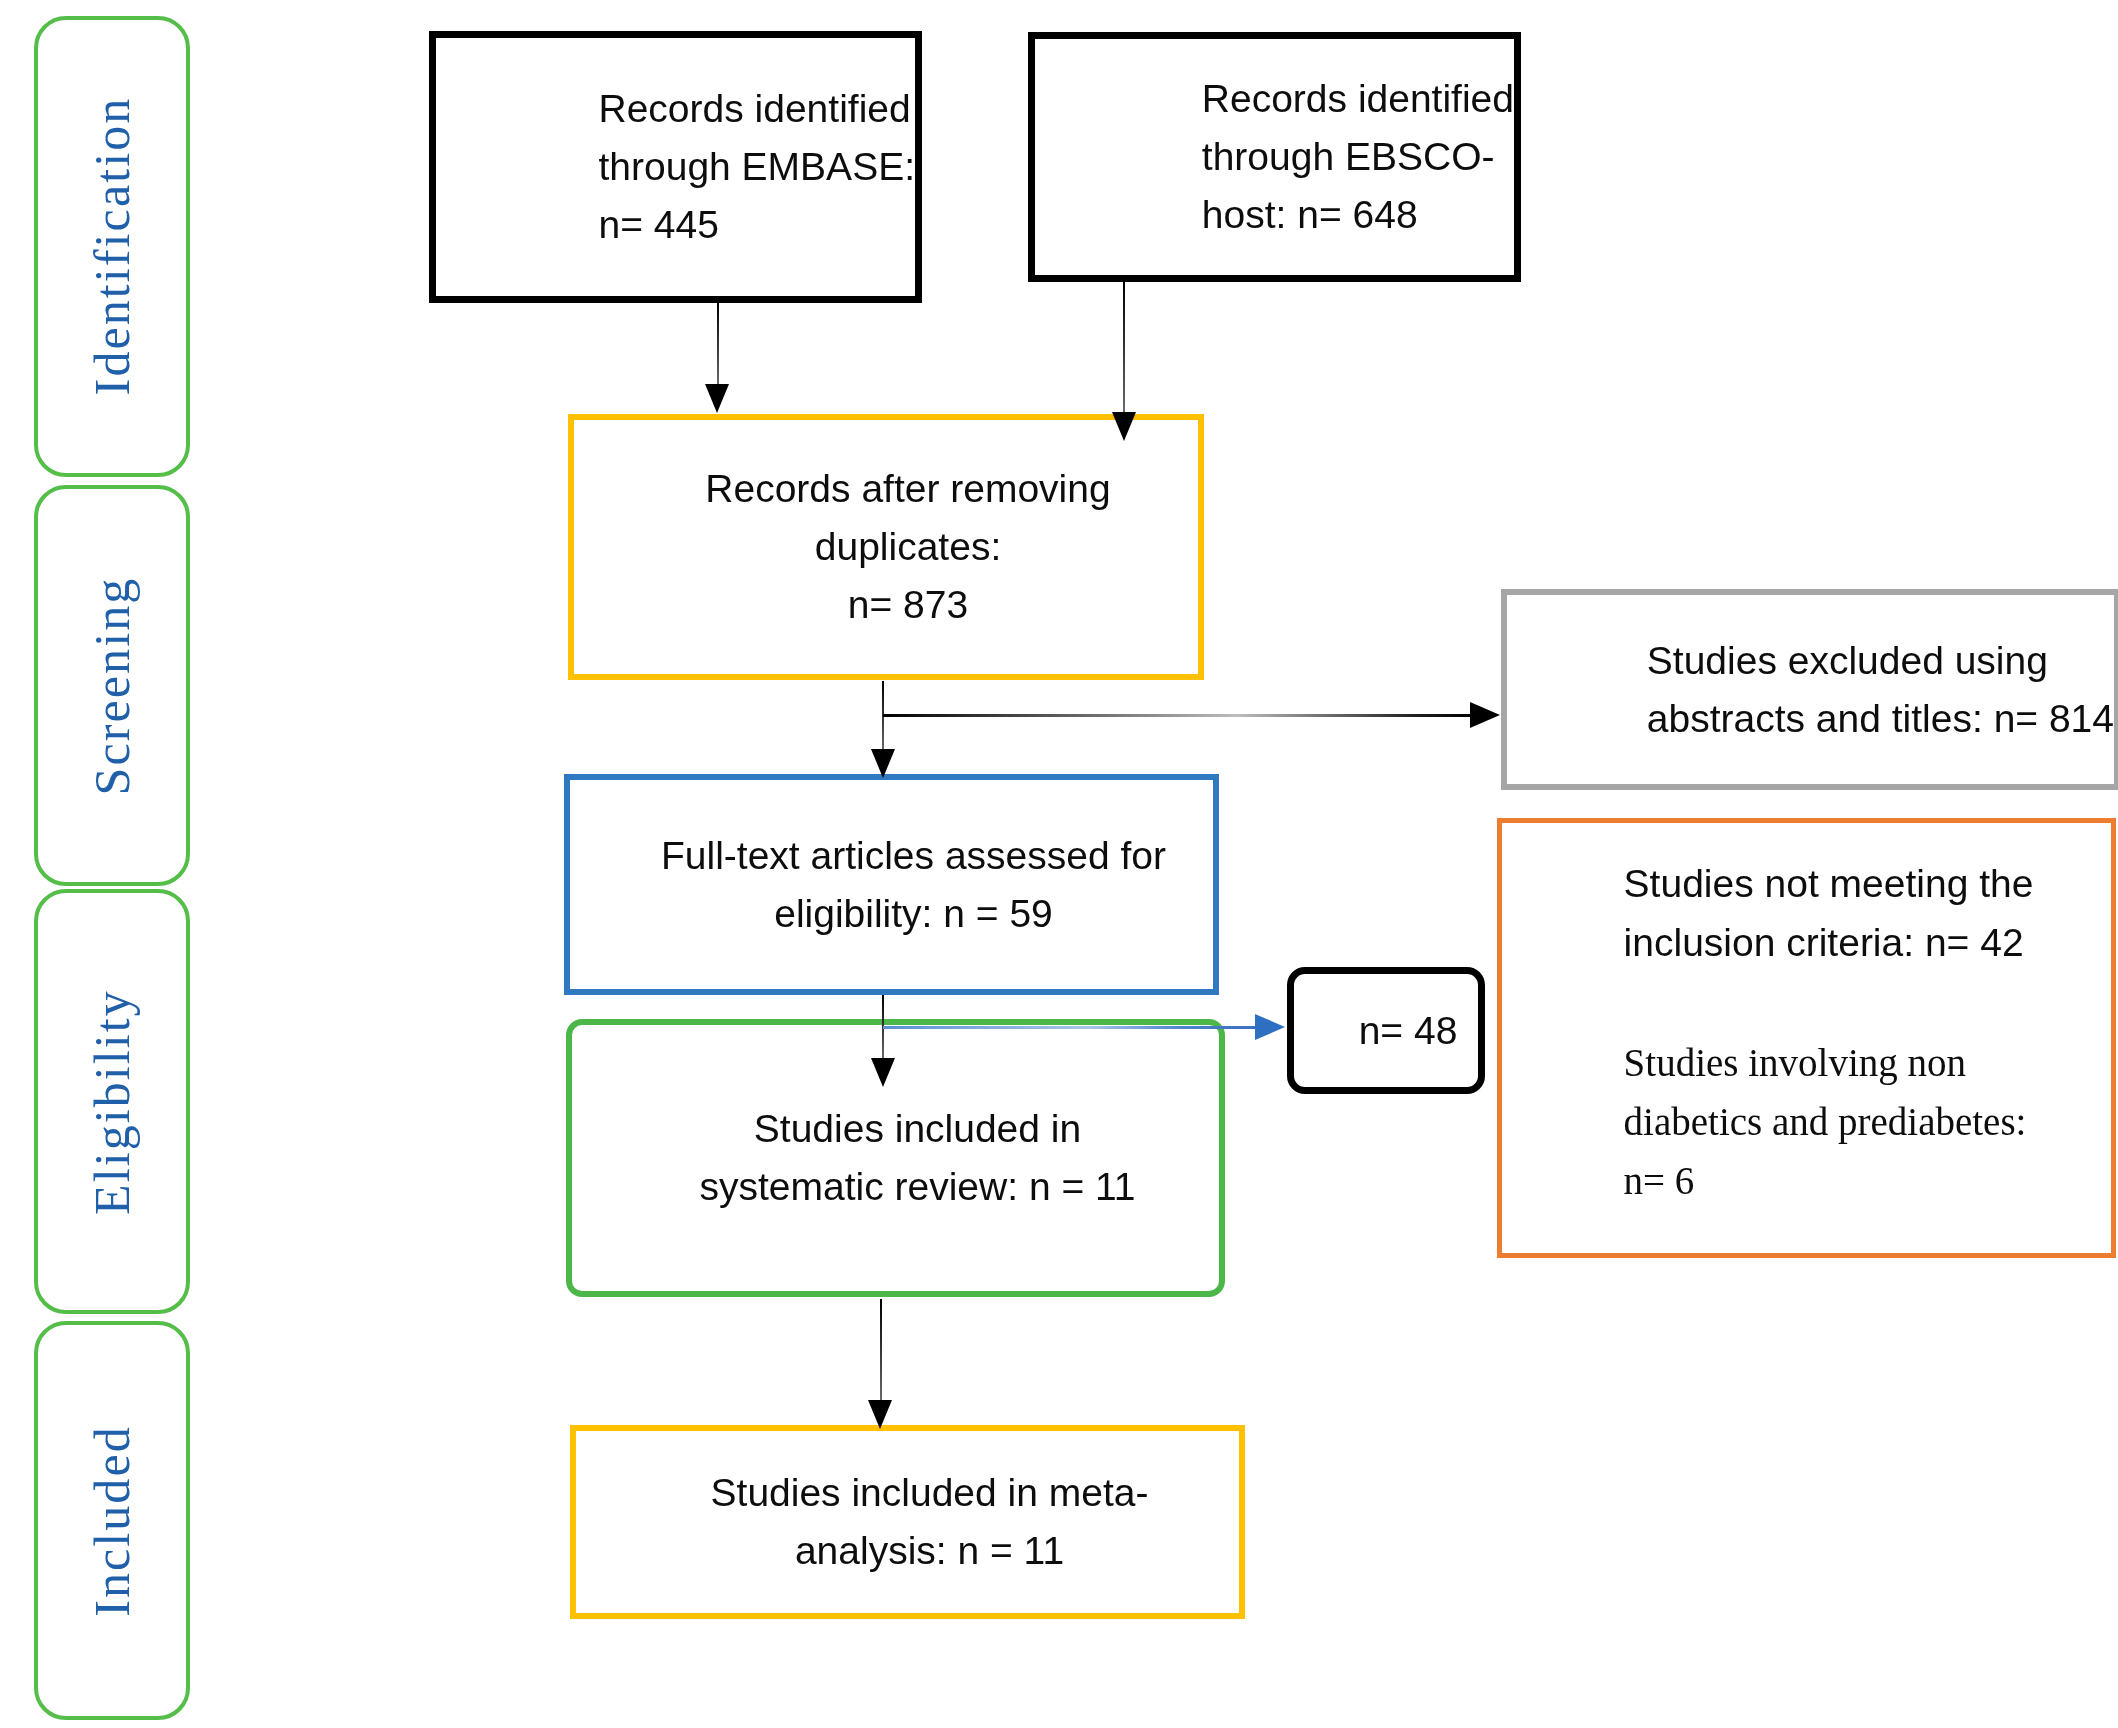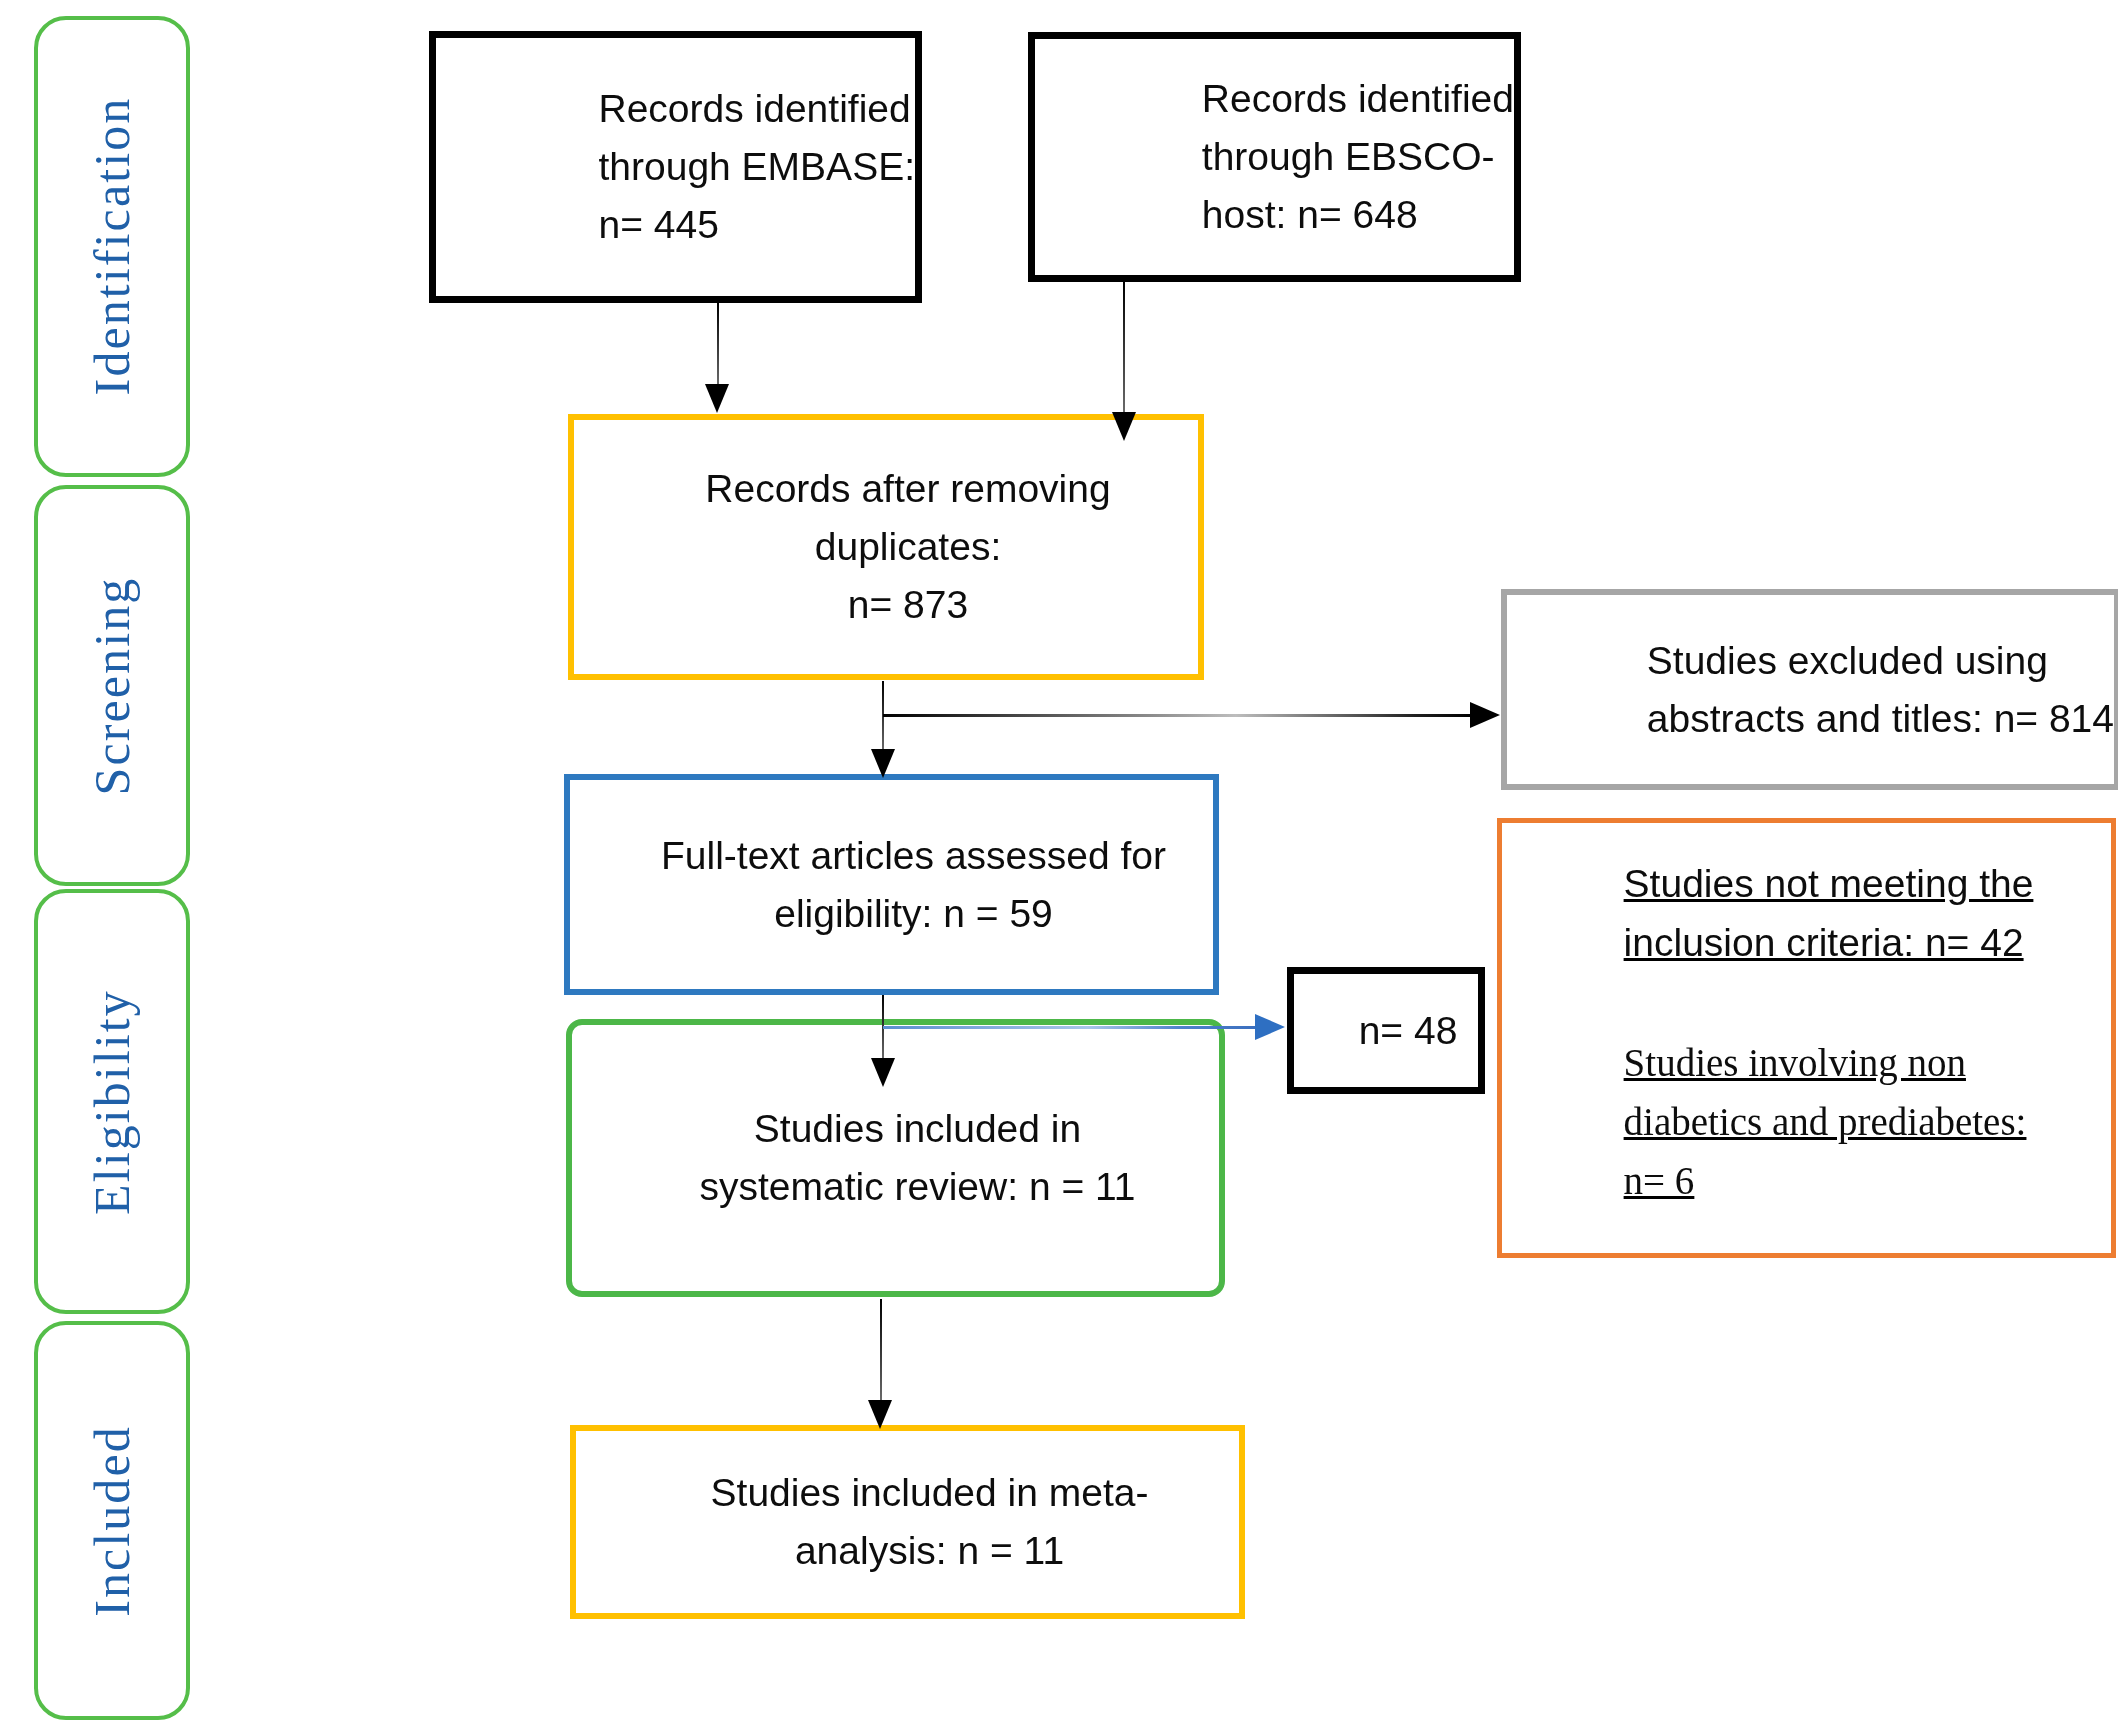--- a/index.html
+++ b/index.html
@@ -35,21 +35,21 @@
     font-size:39px;line-height:58px;color:#0d0d0d;
   }
   .tleft{justify-content:flex-end;}
   .tleft .box-text{text-align:left;}
   .tcenter .box-text{text-align:center;}
 
   .b-black {border:7.3px solid #000000;}
   .b-yellow{border:6.8px solid #FFC000;}
   .b-gray  {border:6.8px solid #A6A6A6;}
   .b-blue  {border:6.8px solid #2E79C0;}
-  .b-orange{border:5.7px solid #ED7D31;text-decoration:underline;}
+  .b-orange{border:5.7px solid #ED7D31;}
   .b-green {border:6.8px solid #4CB748;}
 
   .orange-body{display:block;padding:31px 36px 0 36px;}
   .orange-body p{margin:0;white-space:pre-line;font-size:39px;line-height:59px;color:#0d0d0d;}
   .orange-body p.serif{font-family:"Liberation Serif", serif;margin-top:61px;}
 
   
   .aline-v{position:absolute;width:2.1px;background:linear-gradient(180deg,#000 0%,#6a6a6a 100%);z-index:5;}
   .aline-h{position:absolute;height:2.6px;background:linear-gradient(90deg,#000 0%,#8a8a8a 45%,#bdbdbd 60%,#222 90%,#000 100%);z-index:5;}
   .aline-h.blue{background:linear-gradient(90deg,#5B8FD0 0%,#A8C6E8 55%,#4F83CC 80%,#3B6FBF 100%);height:3.1px;}
@@ -104,21 +104,21 @@
   <div class="fbox b-gray tleft" style="left:1501px;top:589px;width:619px;height:201px;padding-left:16px;">
     <span class="box-text">Studies excluded using
 abstracts and titles: n= 814</span>
   </div>
 
   <div class="fbox b-blue tcenter" style="left:564px;top:774px;width:655px;height:221px;">
     <span class="box-text">Full-text articles assessed for
 eligibility: n = 59</span>
   </div>
 
-  <div class="fbox b-black tcenter" style="left:1287px;top:967px;width:198px;height:127px;">
+  <div class="fbox b-black tcenter" style="left:1287px;top:967px;width:198px;height:127px;border-radius:18px;">
     <span class="box-text">n= 48</span>
   </div>
 
   <div class="fbox b-orange" style="left:1497px;top:818px;width:619px;height:440px;align-items:flex-start;">
     <div class="orange-body">
       <p>Studies not meeting the
 inclusion criteria: n= 42</p>
       <p class="serif">Studies involving non
 diabetics and prediabetes:
 n= 6</p>

